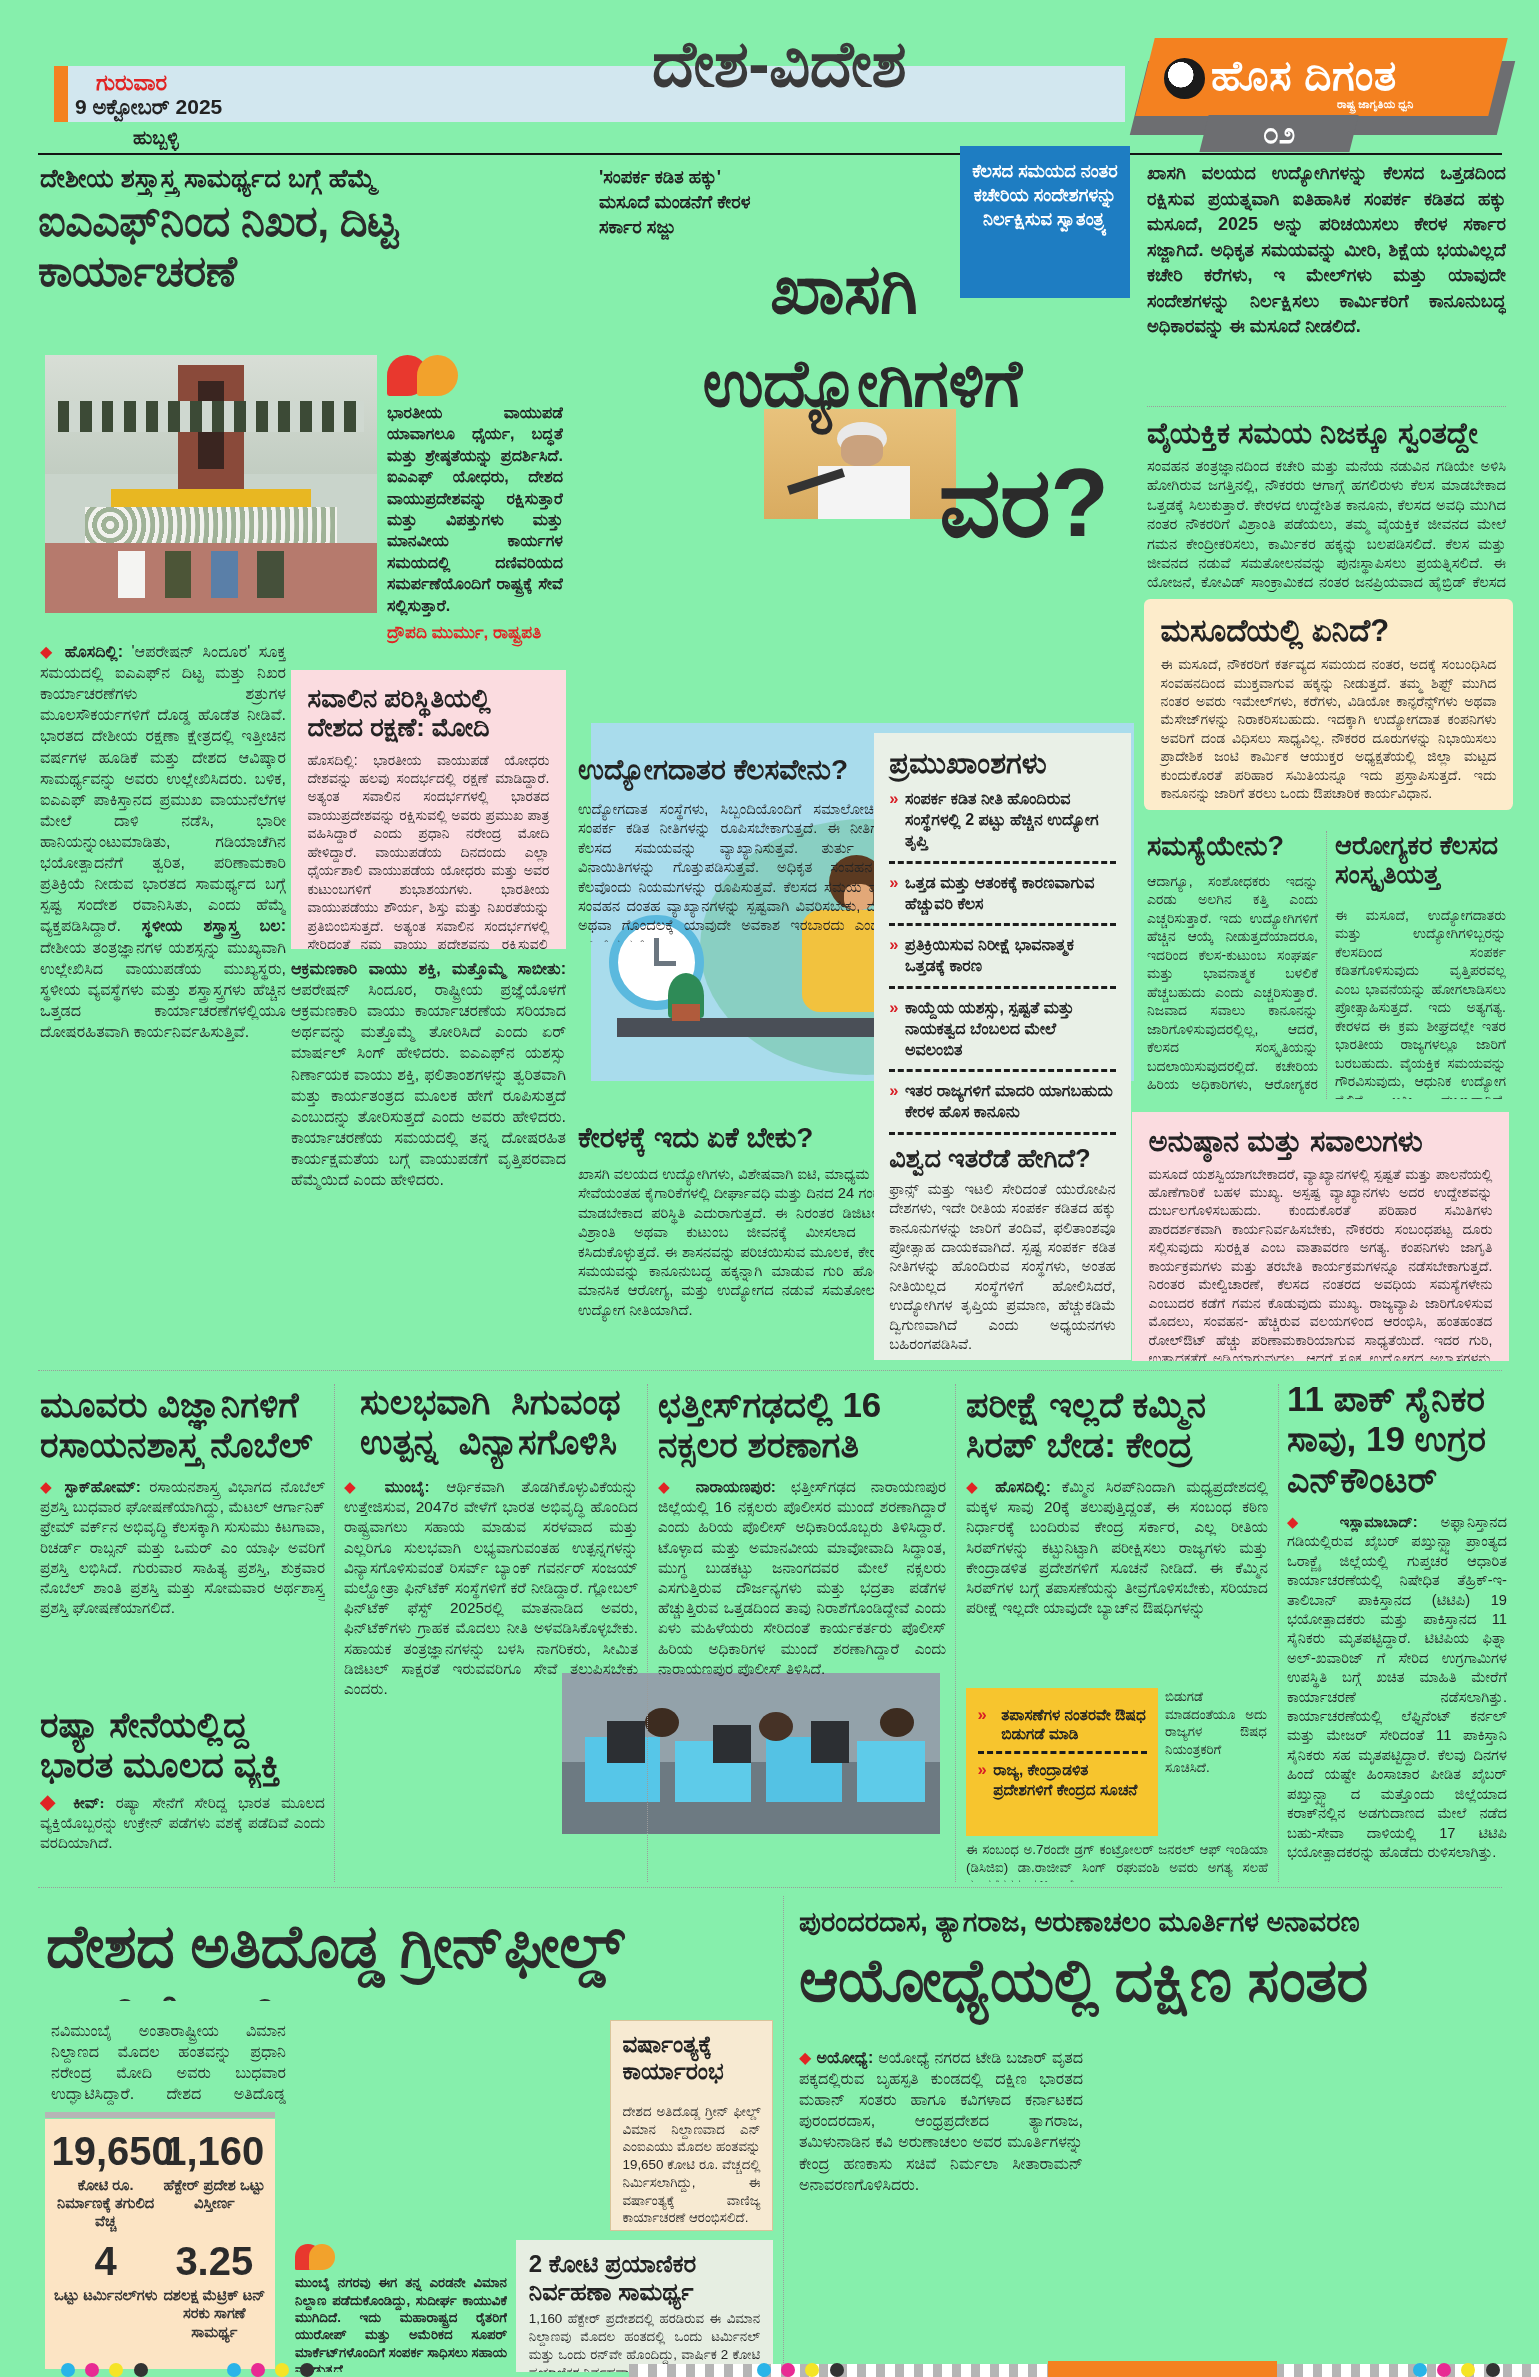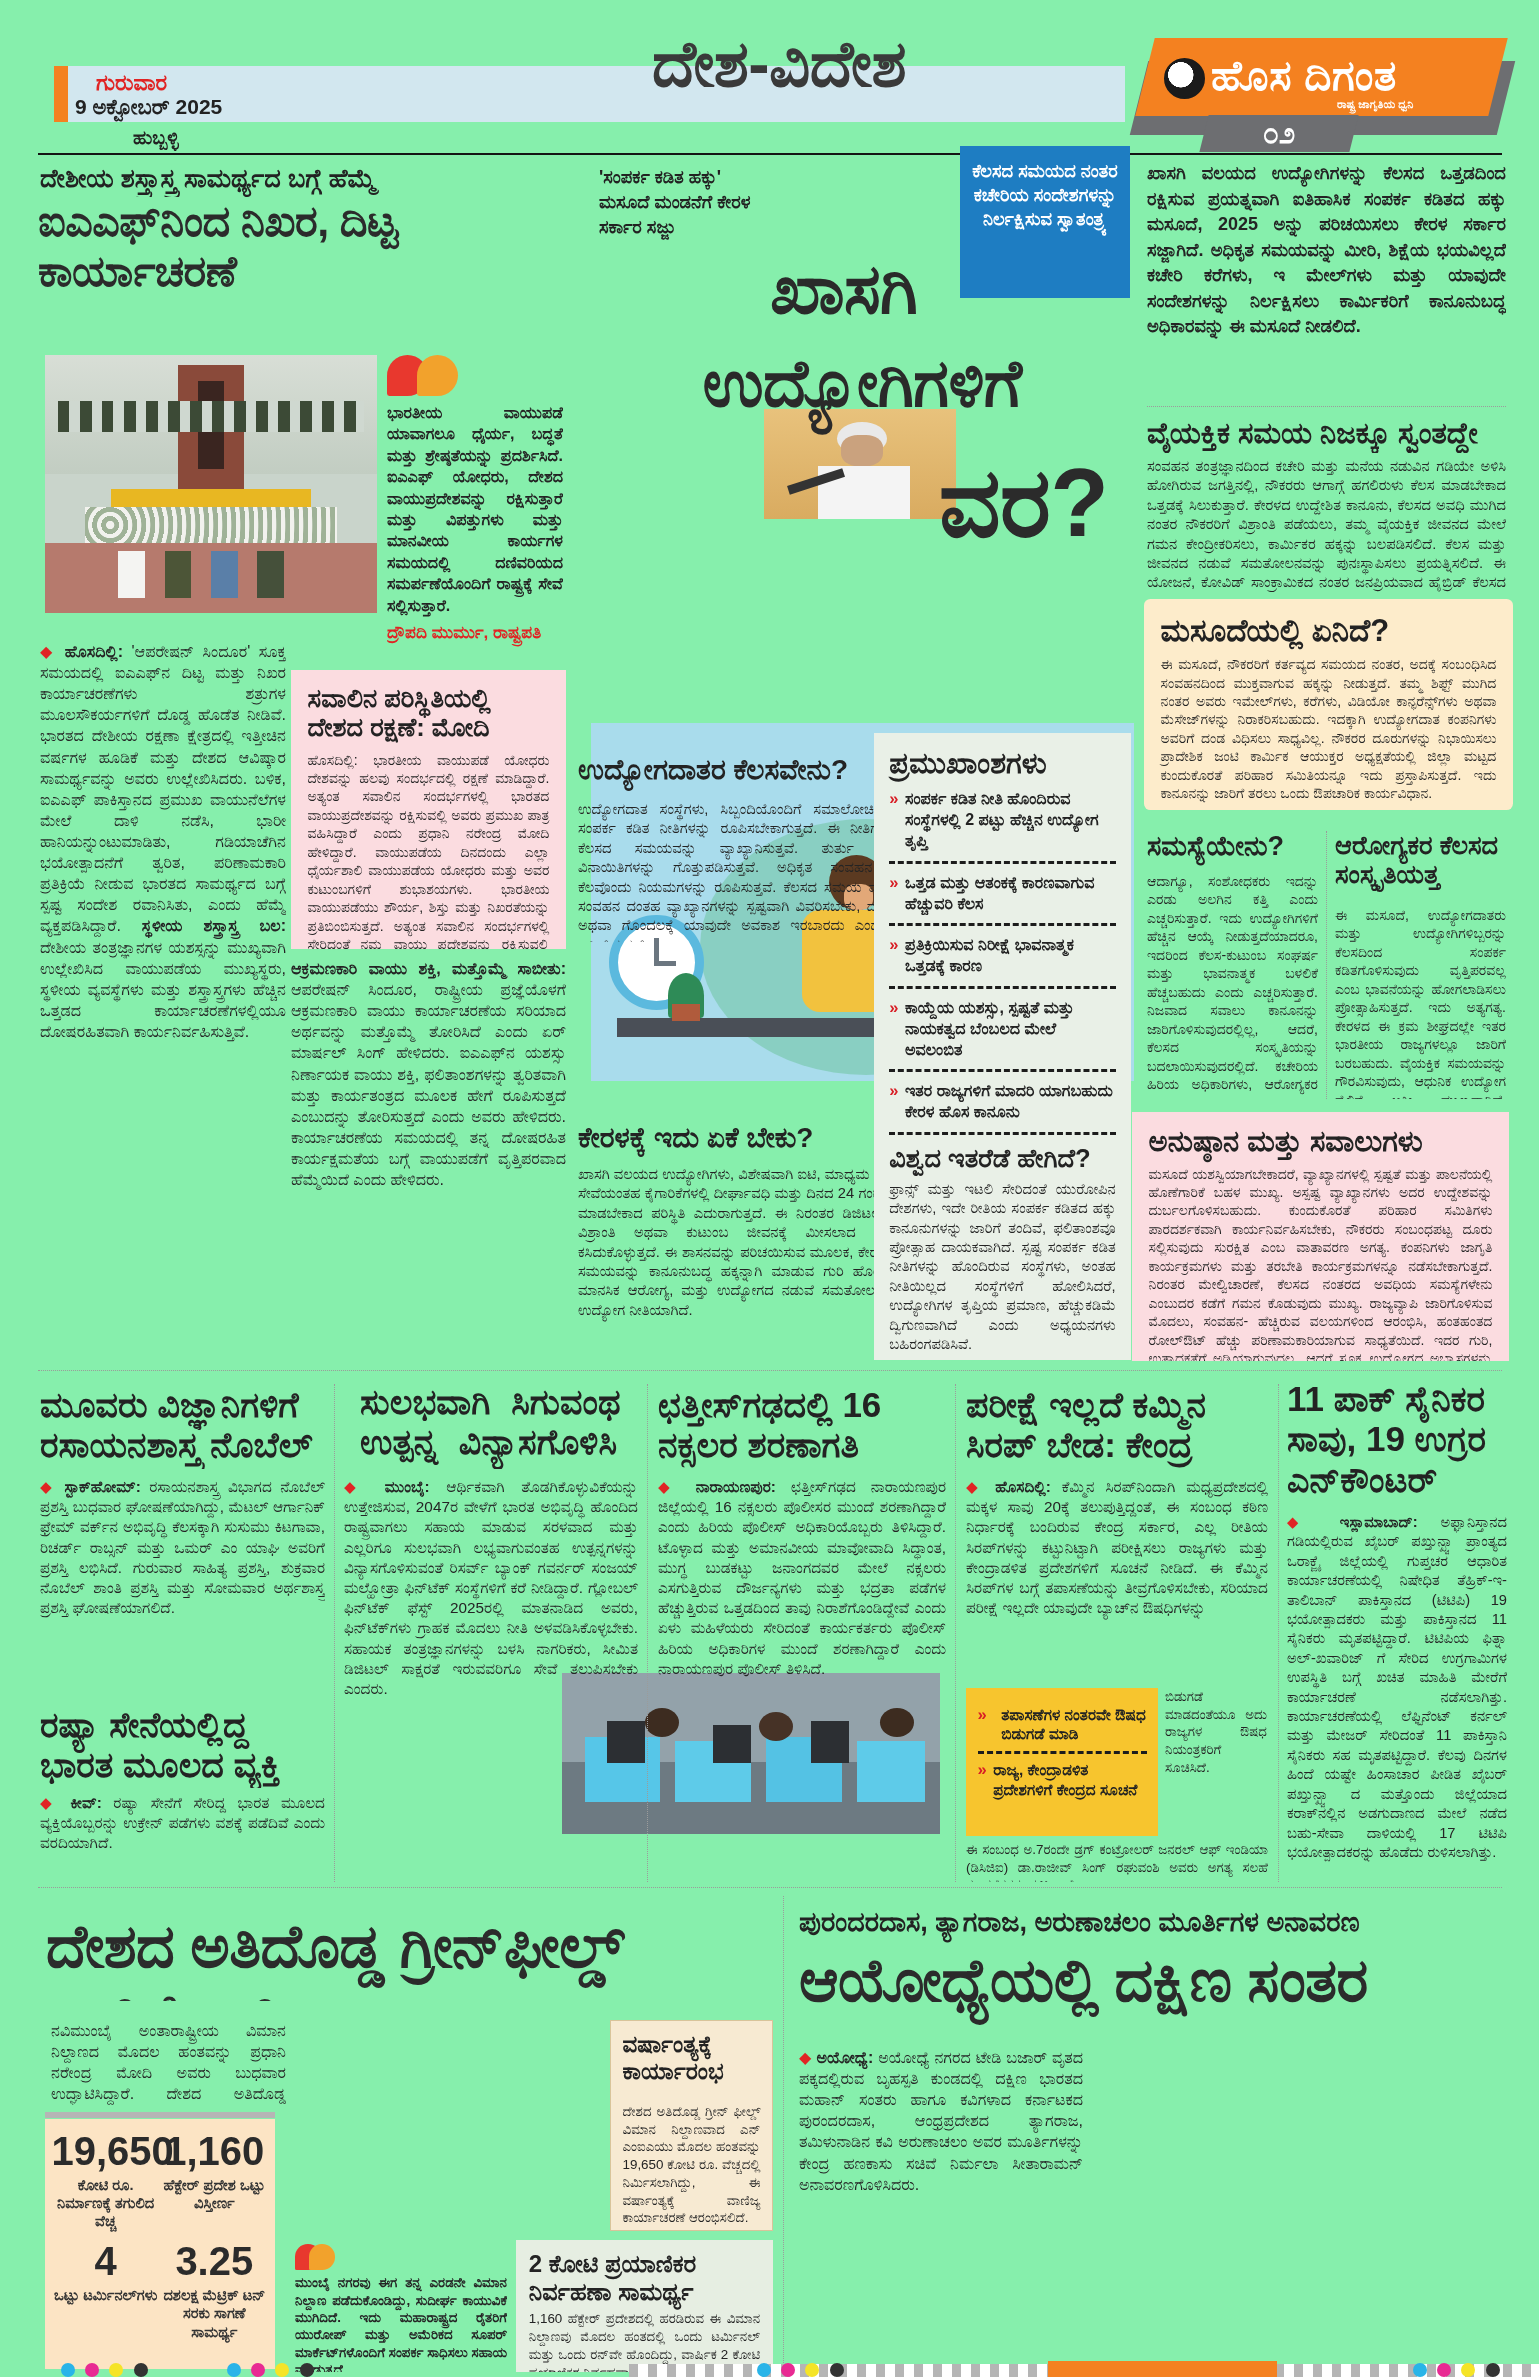--- a/index.html
+++ b/index.html
@@ -218,21 +218,21 @@
   </div>
 
   <div class="abs hsep" style="left:38px;top:1370px;width:1464px;"></div>
 
   <div class="abs subhead clip" style="left:40px;top:1385px;width:285px;height:84px;font-size:35px;">ಮೂವರು ವಿಜ್ಞಾನಿಗಳಿಗೆ ರಸಾಯನಶಾಸ್ತ್ರ ನೊಬೆಲ್</div>
   <div class="abs clip body-text jus" style="left:40px;top:1477px;width:285px;height:217px;font-size:15.3px;">
     <span class="diamond">◆ </span><span class="dl">ಸ್ಟಾಕ್‌ಹೋಮ್:</span>
     <span>ರಸಾಯನಶಾಸ್ತ್ರ ವಿಭಾಗದ ನೊಬೆಲ್ ಪ್ರಶಸ್ತಿ ಬುಧವಾರ ಘೋಷಣೆಯಾಗಿದ್ದು, ಮೆಟಲ್ ಆರ್ಗಾನಿಕ್ ಫ್ರೇಮ್ ವರ್ಕ್‌ನ ಅಭಿವೃದ್ಧಿ ಕೆಲಸಕ್ಕಾಗಿ ಸುಸುಮು ಕಿಟಗಾವಾ, ರಿಚರ್ಡ್ ರಾಬ್ಸನ್ ಮತ್ತು ಒಮರ್ ಎಂ ಯಾಘಿ ಅವರಿಗೆ ಪ್ರಶಸ್ತಿ ಲಭಿಸಿದೆ. ಗುರುವಾರ ಸಾಹಿತ್ಯ ಪ್ರಶಸ್ತಿ, ಶುಕ್ರವಾರ ನೊಬೆಲ್ ಶಾಂತಿ ಪ್ರಶಸ್ತಿ ಮತ್ತು ಸೋಮವಾರ ಅರ್ಥಶಾಸ್ತ್ರ ಪ್ರಶಸ್ತಿ ಘೋಷಣೆಯಾಗಲಿದೆ.</span>
   </div>
   <div class="abs subhead clip" style="left:40px;top:1705px;width:285px;height:83px;font-size:35px;">ರಷ್ಯಾ ಸೇನೆಯಲ್ಲಿದ್ದ ಭಾರತ ಮೂಲದ ವ್ಯಕ್ತಿ ಬಂಧನ</div>
-  <div class="abs clip body-text jus" style="left:40px;top:1793px;width:285px;height:89px;font-size:15.3px;">
+  <div class="abs clip body-text jus" style="left:40px;top:1793px;width:285px;height:89px;font-size:15.3px;font-family:Liberation Serif, serif;">
     <span class="diamond">◆ </span><span class="dl">ಕೀವ್:</span>
     <span>ರಷ್ಯಾ ಸೇನೆಗೆ ಸೇರಿದ್ದ ಭಾರತ ಮೂಲದ ವ್ಯಕ್ತಿಯೊಬ್ಬರನ್ನು ಉಕ್ರೇನ್ ಪಡೆಗಳು ವಶಕ್ಕೆ ಪಡೆದಿವೆ ಎಂದು ವರದಿಯಾಗಿದೆ.</span>
   </div>
 
   <div class="abs vsep" style="left:334px;top:1384px;height:498px;"></div>
 
   <div class="abs subhead clip" style="left:360px;top:1385px;width:294px;height:84px;font-size:35px;font-family:Liberation Mono, monospace;">ಸುಲಭವಾಗಿ ಸಿಗುವಂಥ ಉತ್ಪನ್ನ ವಿನ್ಯಾಸಗೊಳಿಸಿ</div>
   <div class="abs clip body-text jus" style="left:344px;top:1477px;width:294px;height:405px;font-size:15.3px;">
     <span class="diamond">◆ </span><span class="dl">ಮುಂಬೈ:</span>
     <span>ಆರ್ಥಿಕವಾಗಿ ತೊಡಗಿಕೊಳ್ಳುವಿಕೆಯನ್ನು ಉತ್ತೇಜಿಸುವ, 2047ರ ವೇಳೆಗೆ ಭಾರತ ಅಭಿವೃದ್ಧಿ ಹೊಂದಿದ ರಾಷ್ಟ್ರವಾಗಲು ಸಹಾಯ ಮಾಡುವ ಸರಳವಾದ ಮತ್ತು ಎಲ್ಲರಿಗೂ ಸುಲಭವಾಗಿ ಲಭ್ಯವಾಗುವಂತಹ ಉತ್ಪನ್ನಗಳನ್ನು ವಿನ್ಯಾಸಗೊಳಿಸುವಂತೆ ರಿಸರ್ವ್ ಬ್ಯಾಂಕ್ ಗವರ್ನರ್ ಸಂಜಯ್ ಮಲ್ಹೋತ್ರಾ ಫಿನ್‌ಟೆಕ್ ಸಂಸ್ಥೆಗಳಿಗೆ ಕರೆ ನೀಡಿದ್ದಾರೆ. ಗ್ಲೋಬಲ್ ಫಿನ್‌ಟೆಕ್ ಫೆಸ್ಟ್ 2025ರಲ್ಲಿ ಮಾತನಾಡಿದ ಅವರು, ಫಿನ್‌ಟೆಕ್‌ಗಳು ಗ್ರಾಹಕ ಮೊದಲು ನೀತಿ ಅಳವಡಿಸಿಕೊಳ್ಳಬೇಕು. ಸಹಾಯಕ ತಂತ್ರಜ್ಞಾನಗಳನ್ನು ಬಳಸಿ ನಾಗರಿಕರು, ಸೀಮಿತ ಡಿಜಿಟಲ್ ಸಾಕ್ಷರತೆ ಇರುವವರಿಗೂ ಸೇವೆ ತಲುಪಿಸಬೇಕು ಎಂದರು.</span>

